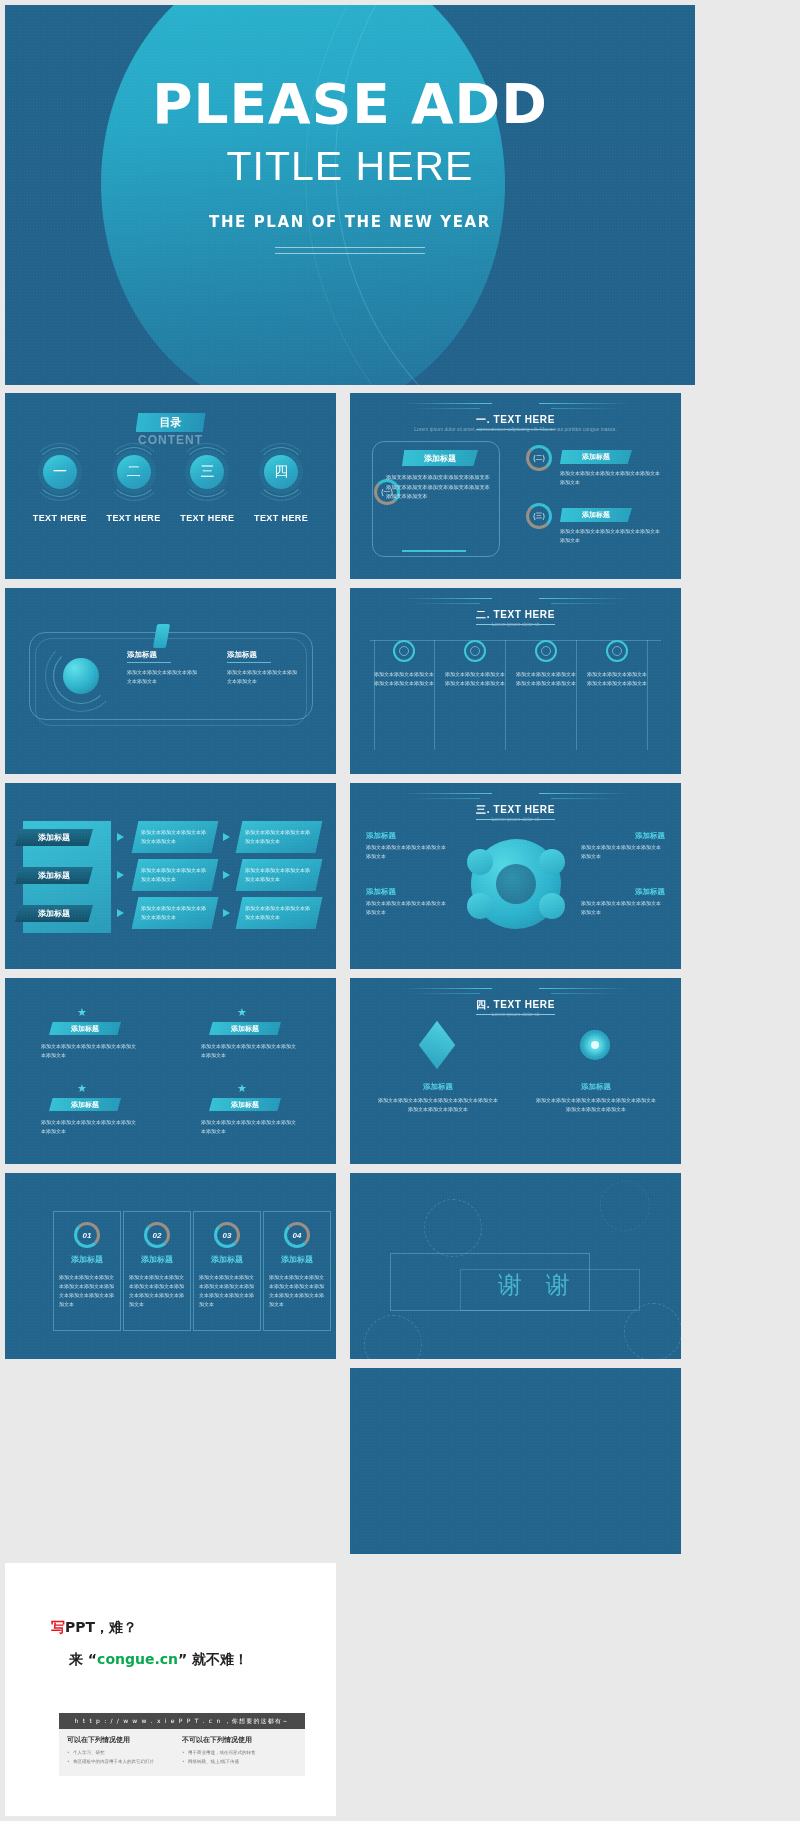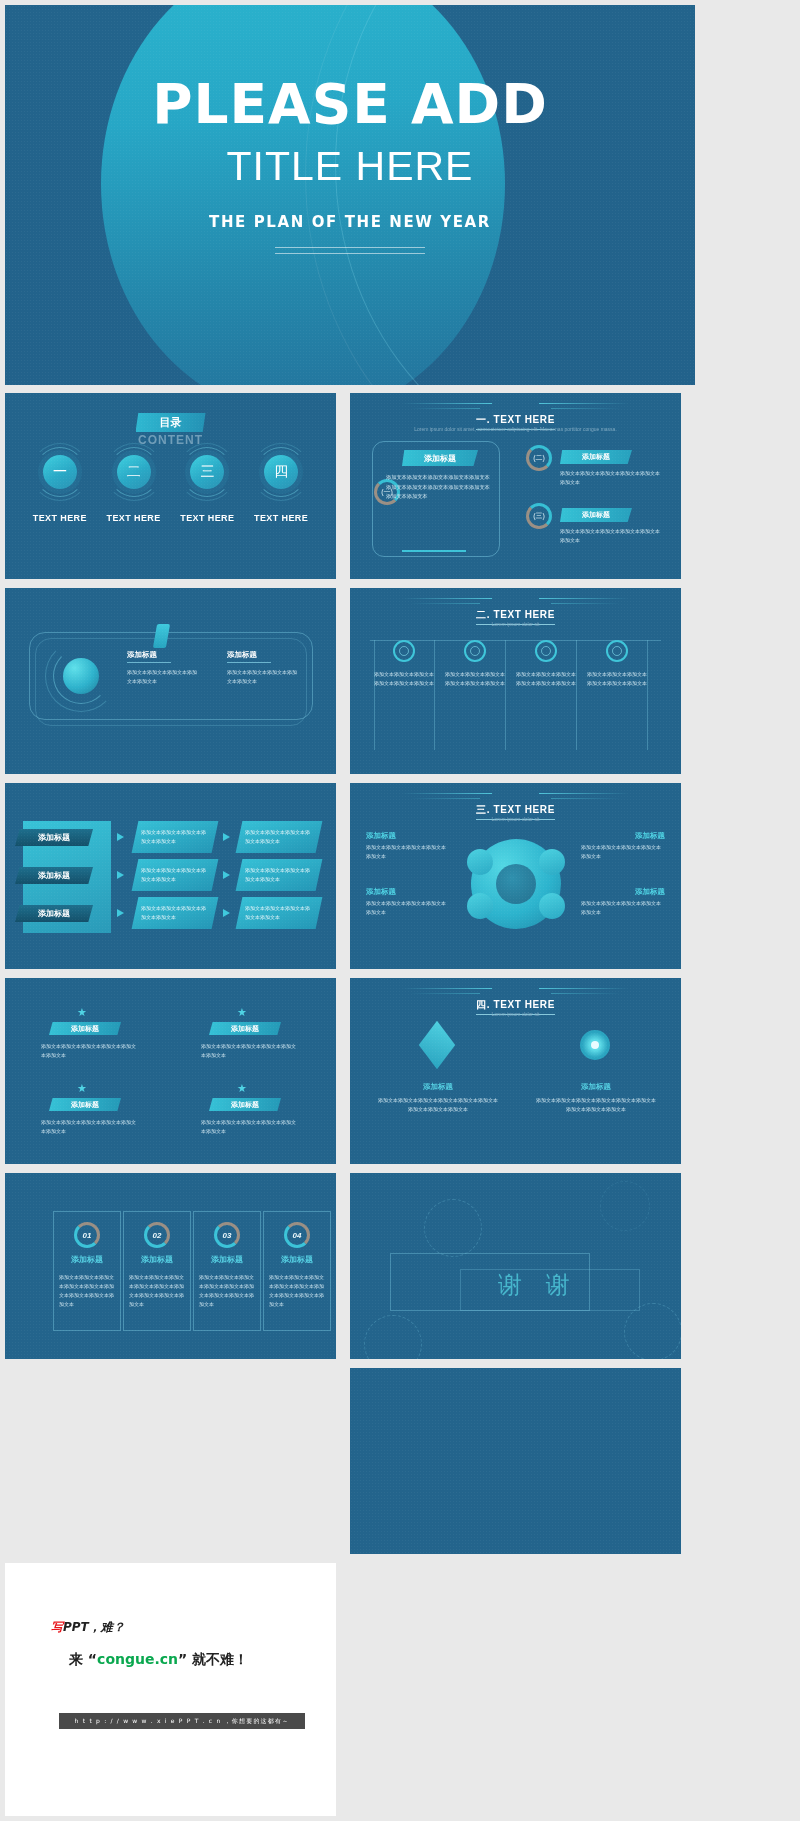--- a/index.html
+++ b/index.html
@@ -195,21 +195,21 @@
   .tybox{ position:absolute; left:40px; top:80px; width:200px; height:58px;
           border:1px solid rgba(120,200,225,.40); }
   .tybox2{ position:absolute; left:110px; top:96px; width:180px; height:42px;
            border:1px solid rgba(120,200,225,.30); }
   .ty{ position:absolute; left:148px; top:96px; font-size:24px; letter-spacing:8px;
        color:#46b6cc; font-weight:400; }
 
   
   #footer{ position:absolute; left:5px; top:1563px; width:331px; height:253px;
            background:#ffffff; }
-  #foot-l1{ position:absolute; left:46px; top:56px; font-size:12px; font-weight:bold; color:#222;font-style:italic; }
+  #foot-l1{ position:absolute; left:46px; top:56px; font-size:14px; font-weight:bold; color:#222; }
   #foot-l1 b{ color:#e8161c; }
   #foot-l2{ position:absolute; left:64px; top:88px; font-size:14px; font-weight:bold; color:#222; }
   #foot-l2 b{ color:#0aa84f; }
   .lic{ position:absolute; left:54px; top:150px; width:246px; background:#f1f1f1; }
   .lic-url{ height:16px; background:#4a4a4a; color:#fff;
             display:flex; align-items:center; justify-content:center;
             font-size:6px; letter-spacing:1.2px; }
   .lic-body{ display:flex; padding:6px 8px 10px; }
   .lic-col{ width:50%; }
   .lic-col h5{ font-size:7px; color:#333; margin-bottom:4px; }
@@ -496,16 +496,32 @@
   <div id="footer">
     <div id="foot-l1" class="cn">
       <b>写</b><span>PPT，难？</span>
     </div>
     <div id="foot-l2" class="cn">
       <span>来 “</span><b>congue.cn</b><span>” 就不难！</span>
     </div>
 
     <div class="lic">
       <div class="lic-url cn">h t t p : / / w w w . x i e P P T . c n ，你想要的这都有～</div>
+      <div class="lic-body">
+        <div class="lic-col">
+          <h5 class="cn">可以在下列情况使用</h5>
+          <ul>
+            <li class="cn">个人学习、研究</li>
+            <li class="cn">将区模板中的内容用于本人的其它幻灯片</li>
+          </ul>
+        </div>
+        <div class="lic-col">
+          <h5 class="cn">不可以在下列情况使用</h5>
+          <ul>
+            <li class="cn">用于商业用途，或任何形式的转售</li>
+            <li class="cn">网络转载、线上/线下传播</li>
+          </ul>
+        </div>
+      </div>
     </div>
   </div>
 
 </div>
 
 </body></html>

